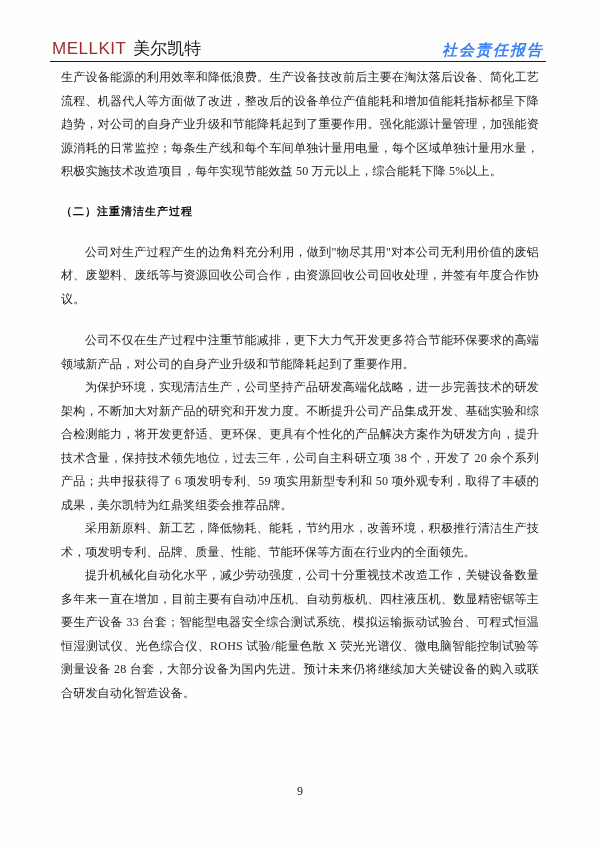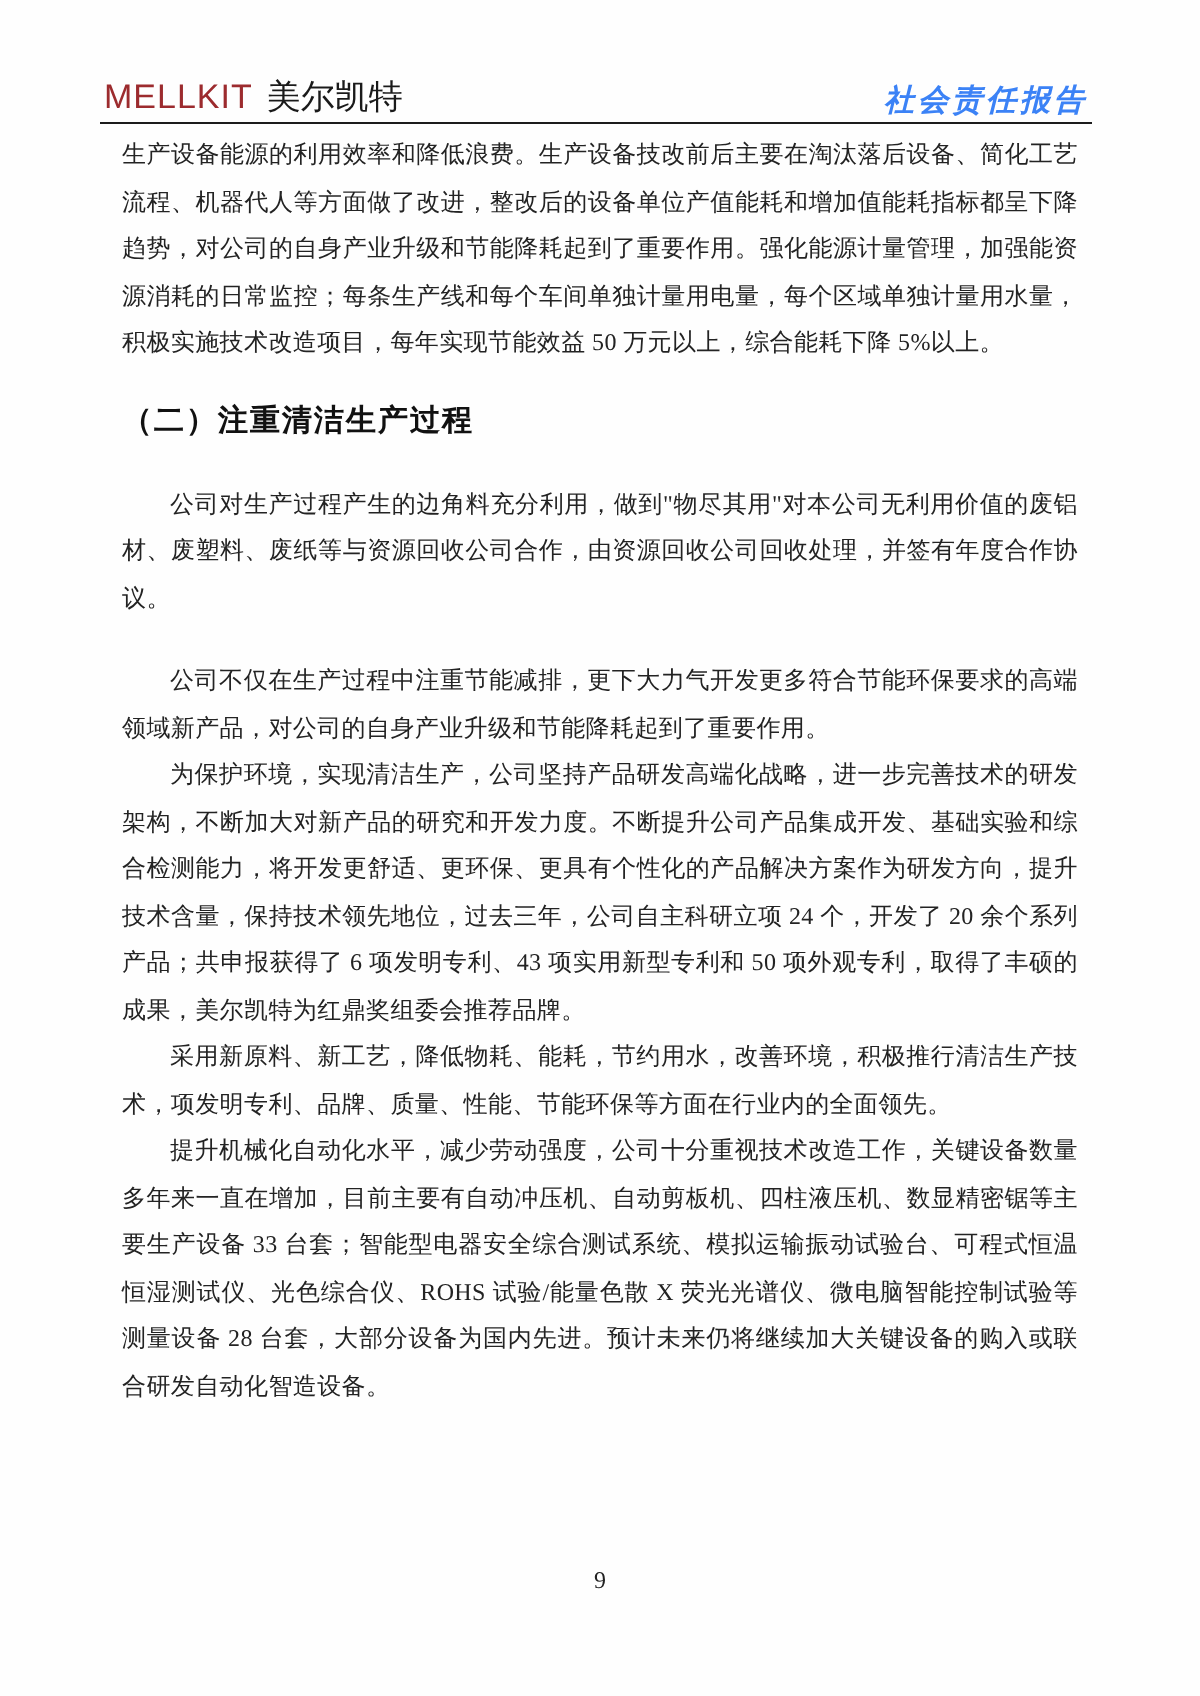--- a/index.html
+++ b/index.html
@@ -68,21 +68,21 @@
     line-height: 23.5px;
     text-align: justify;
     text-justify: inter-ideograph;
     letter-spacing: 0.2px;
     color: #232323;
   }
   .para.indent { text-indent: 2em; }
   .section-heading {
     font-family: "Liberation Sans", sans-serif;
     font-weight: bold;
-    font-size: 15px;
+    font-size: 11px;
     line-height: 22px;
     letter-spacing: 1px;
     color: #111111;
   }
   .h-sec2 { margin-top: 16px; }
   .p-sec2 { margin-top: 19px; }
   .h-sec3 { margin-top: 18px; }
   .p-sec3-first { margin-top: 18px; }
 
   
@@ -116,21 +116,21 @@
   <div class="content">
 
     <p class="para">生产设备能源的利用效率和降低浪费。生产设备技改前后主要在淘汰落后设备、简化工艺流程、机器代人等方面做了改进，整改后的设备单位产值能耗和增加值能耗指标都呈下降趋势，对公司的自身产业升级和节能降耗起到了重要作用。强化能源计量管理，加强能资源消耗的日常监控；每条生产线和每个车间单独计量用电量，每个区域单独计量用水量，积极实施技术改造项目，每年实现节能效益 50 万元以上，综合能耗下降 5%以上。</p>
 
     <h2 class="section-heading h-sec2">（二）注重清洁生产过程</h2>
 
     <p class="para indent p-sec2">公司对生产过程产生的边角料充分利用，做到"物尽其用"对本公司无利用价值的废铝材、废塑料、废纸等与资源回收公司合作，由资源回收公司回收处理，并签有年度合作协议。</p>
 
 
     <p class="para indent p-sec3-first">公司不仅在生产过程中注重节能减排，更下大力气开发更多符合节能环保要求的高端领域新产品，对公司的自身产业升级和节能降耗起到了重要作用。</p>
-    <p class="para indent">为保护环境，实现清洁生产，公司坚持产品研发高端化战略，进一步完善技术的研发架构，不断加大对新产品的研究和开发力度。不断提升公司产品集成开发、基础实验和综合检测能力，将开发更舒适、更环保、更具有个性化的产品解决方案作为研发方向，提升技术含量，保持技术领先地位，过去三年，公司自主科研立项 24 个，开发了 20 余个系列产品；共申报获得了 6 项发明专利、43 项实用新型专利和 50 项外观专利，取得了丰硕的成果，美尔凯特为红鼎奖组委会推荐品牌。</p>
+    <p class="para indent">为保护环境，实现清洁生产，公司坚持产品研发高端化战略，进一步完善技术的研发架构，不断加大对新产品的研究和开发力度。不断提升公司产品集成开发、基础实验和综合检测能力，将开发更舒适、更环保、更具有个性化的产品解决方案作为研发方向，提升技术含量，保持技术领先地位，过去三年，公司自主科研立项 38 个，开发了 20 余个系列产品；共申报获得了 6 项发明专利、59 项实用新型专利和 50 项外观专利，取得了丰硕的成果，美尔凯特为红鼎奖组委会推荐品牌。</p>
     <p class="para indent">采用新原料、新工艺，降低物耗、能耗，节约用水，改善环境，积极推行清洁生产技术，项发明专利、品牌、质量、性能、节能环保等方面在行业内的全面领先。</p>
     <p class="para indent">提升机械化自动化水平，减少劳动强度，公司十分重视技术改造工作，关键设备数量多年来一直在增加，目前主要有自动冲压机、自动剪板机、四柱液压机、数显精密锯等主要生产设备 33 台套；智能型电器安全综合测试系统、模拟运输振动试验台、可程式恒温恒湿测试仪、光色综合仪、ROHS 试验/能量色散 X 荧光光谱仪、微电脑智能控制试验等测量设备 28 台套，大部分设备为国内先进。预计未来仍将继续加大关键设备的购入或联合研发自动化智造设备。</p>
 
   </div>
 
   <div class="footer">
     <span class="page-number">9</span>
   </div>
 
 </div>

